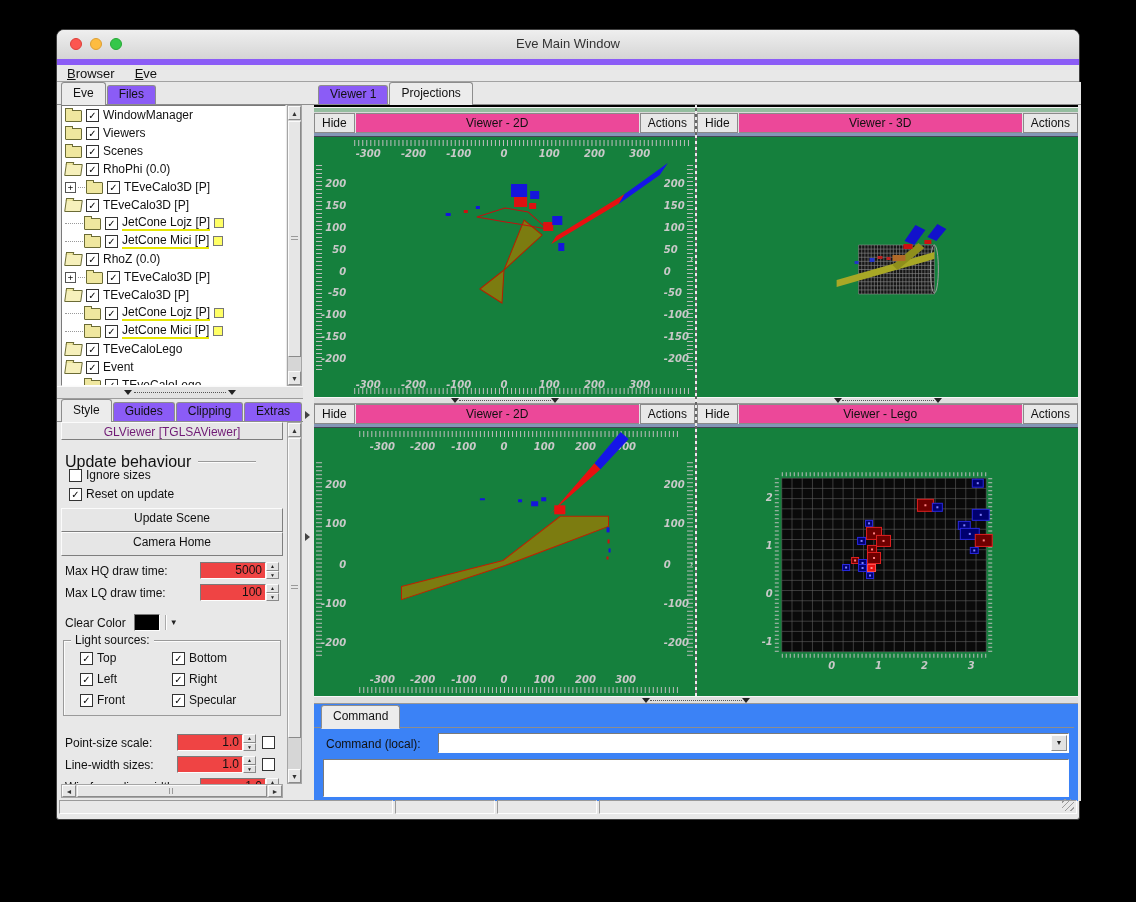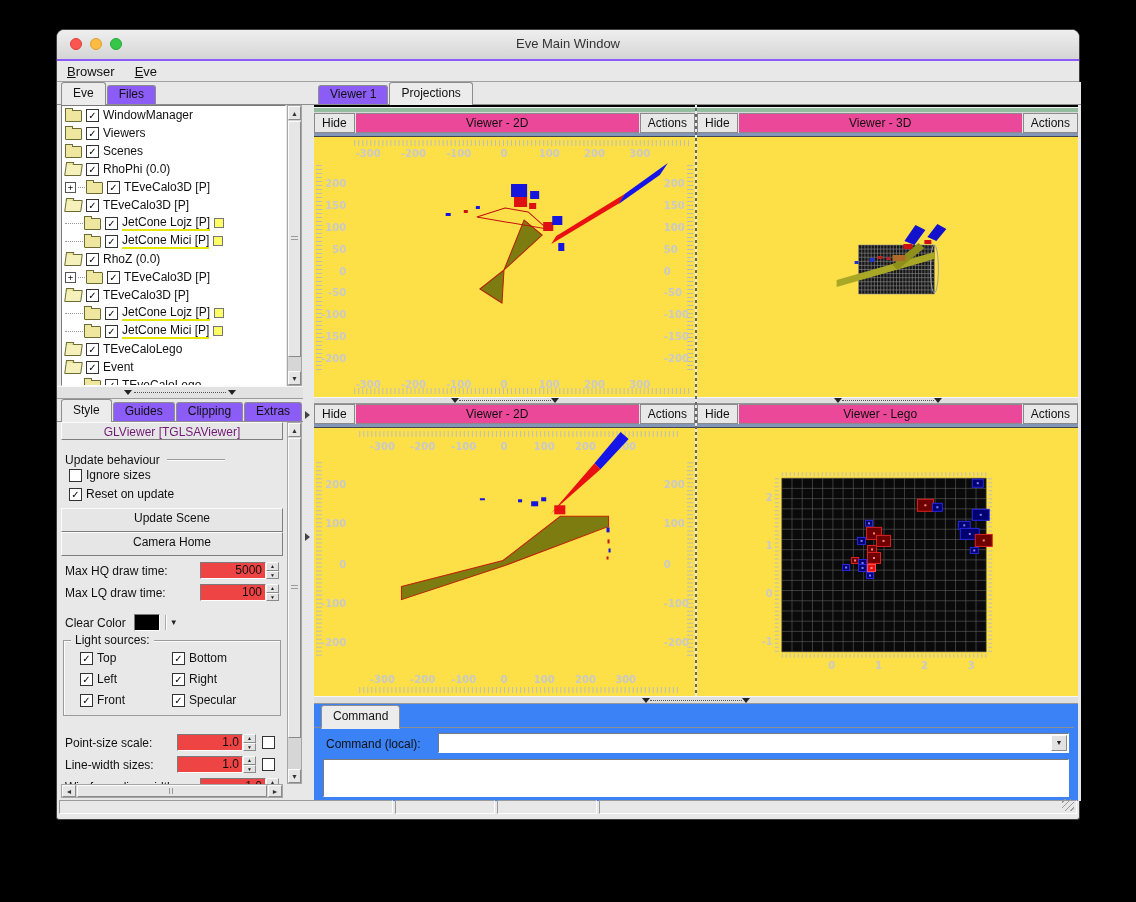--- a/index.html
+++ b/index.html
@@ -13,21 +13,21 @@
   .titlebar{position:absolute;left:0;top:0;right:0;height:29px;border-radius:7px 7px 0 0;
             background:linear-gradient(#efefef,#d5d5d5);border-bottom:1px solid #a9a9a9;}
   .wtitle{display:block;text-align:center;line-height:28px;font-size:13px;color:#333;}
   .tl-dots{position:absolute;left:13px;top:8px;display:flex;gap:8px;}
   .dot{width:12px;height:12px;border-radius:50%;box-sizing:border-box;}
   .dot.close{background:#fc5650;border:1px solid #dd3e38;}
   .dot.min{background:#fdbc40;border:1px solid #dd9f33;}
   .dot.max{background:#34c749;border:1px solid #26a835;}
   
   .menubar{position:absolute;left:0;top:29px;right:0;height:23px;background:#e8e8e8;
-           border-top:2px solid #8b5cf6;border-bottom:1px solid #a2a2a2;display:flex;align-items:center;
+           border-top:6px solid #8b5cf6;border-bottom:1px solid #a2a2a2;display:flex;align-items:center;
            font-size:13px;box-sizing:border-box;}
   .menu-item{padding:0 10px;line-height:21px;}
   
   .tabbar{position:absolute;display:flex;align-items:flex-end;height:23px;border-bottom:1px solid #8d8d8d;
           padding-left:4px;box-sizing:border-box;}
   .tab{background:#8b5cf6;border:1px solid #8d8d8d;border-bottom:none;border-radius:3px 3px 0 0;
        padding:0 11px;font-size:12px;height:18px;line-height:17px;margin-right:1px;white-space:nowrap;}
   .tab.active{background:#ececec;height:22px;line-height:20px;margin-bottom:-1px;z-index:2;position:relative;}
   
   .leftpanel{position:absolute;left:0;top:52px;width:257px;height:719px;background:#e8e8e8;}
@@ -69,21 +69,21 @@
   .hsplit{position:absolute;background:#e2e2e2;border-top:1px solid #fafafa;border-bottom:1px solid #9d9d9d;
           display:flex;align-items:center;justify-content:center;box-sizing:border-box;}
   .hsplit .dotline{width:92px;height:0;border-top:1px dotted #555;margin:0 2px;}
   .chev-down{width:0;height:0;border-left:4px solid transparent;border-right:4px solid transparent;
              border-top:5px solid #222;}
   
   .stylearea{position:absolute;left:0;top:340px;width:230px;height:362px;overflow:hidden;background:#e8e8e8;}
   .btn{background:#e6e6e6;border:1px solid;border-color:#fbfbfb #7e7e7e #7e7e7e #fbfbfb;
        text-align:center;font-size:12px;box-sizing:border-box;}
   .glv{position:absolute;left:4px;top:0;width:222px;height:18px;line-height:19px;color:#701a75;}
-  .grouplabel{position:absolute;display:flex;align-items:center;gap:7px;font-size:12px;}
+  .grouplabel{position:absolute;display:flex;align-items:center;gap:7px;font-size:16px;}
   .etchline{width:58px;height:0;border-top:1px solid #9a9a9a;border-bottom:1px solid #fcfcfc;}
   .checkrow{position:absolute;display:flex;align-items:center;font-size:12px;}
   .sbtn1{position:absolute;left:4px;width:222px;height:24px;line-height:19px;}
   .spinrow{position:absolute;display:flex;align-items:center;font-size:12px;}
   .spin{display:flex;align-items:stretch;height:17px;}
   .spin .val{width:66px;background:#ef4444;border:1px solid;border-color:#7a7a7a #fdfdfd #fdfdfd #7a7a7a;
              text-align:right;padding:0 3px;font-size:12px;line-height:15px;box-sizing:border-box;}
   .spin .arrows{display:flex;flex-direction:column;width:13px;}
   .spin .arrows span{flex:1;border:1px solid;border-color:#fbfbfb #8a8a8a #8a8a8a #fbfbfb;background:#e2e2e2;
              font-size:5px;line-height:6px;text-align:center;color:#222;box-sizing:border-box;}
@@ -97,21 +97,21 @@
   
   .rightpanel{position:absolute;left:257px;top:52px;width:767px;height:719px;background:#e8e8e8;}
   .dock{position:absolute;left:0;top:23px;width:764px;height:599px;background:#000;}
   .vcell{position:absolute;}
   .strip-green{height:6px;background:#94bd9f;border-top:1px solid #f2f2f2;border-bottom:1px solid #d8d8d8;box-sizing:border-box;}
   .strip-blue{height:4px;background:#8496b6;border-bottom:1px solid #445;box-sizing:border-box;}
   .vhead{height:20px;display:flex;background:#e2e2e2;}
   .vbtn{border:1px solid #8a8a8a;background:#e8e8e8;padding:0 7px;font-size:12px;line-height:18px;box-sizing:border-box;}
   .vtitle{flex:1;text-align:center;border-top:1px solid #8a8a8a;border-bottom:1px solid #8a8a8a;
           background:#ec4899;font-size:12px;line-height:18px;margin:0 1px;}
-  .viewport{position:relative;background:#fde047;}
+  .viewport{position:relative;background:#15803d;font-style:italic;}
   .viewport svg{display:block;}
   .vdiv{position:absolute;top:0;width:2px;height:599px;
         background-image:repeating-linear-gradient(to bottom,#ececec 0 3px,#666 3px 6px);}
   .dock-hsplit{position:absolute;background:#dfdfdf;border-top:1px solid #f7f7f7;border-bottom:1px solid #989898;
         display:flex;align-items:center;justify-content:center;box-sizing:border-box;}
   .split-collapse{position:absolute;color:#e6e6e6;font-size:9px;line-height:9px;}
   
   .cmdpanel{position:absolute;left:0;top:622px;width:764px;height:97px;background:#3b82f6;}
   .cmdtabline{position:absolute;left:0;top:23px;right:4px;border-top:1px solid #8d8d8d;}
   .cmdtab{position:absolute;left:7px;top:1px;height:22px;background:#ececec;border:1px solid #8d8d8d;

